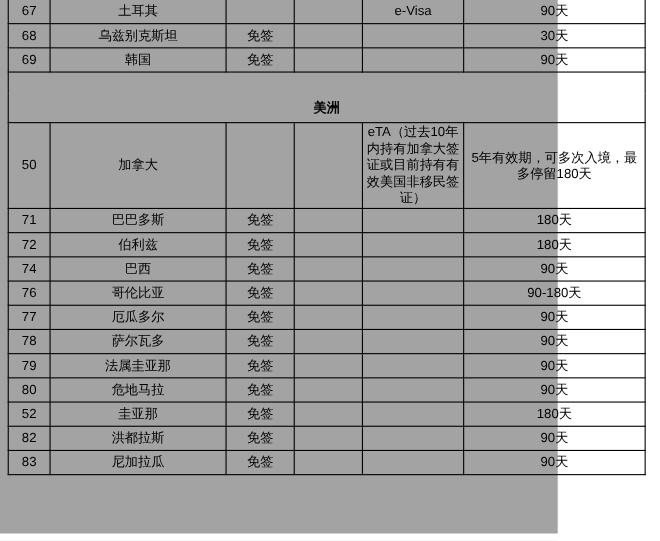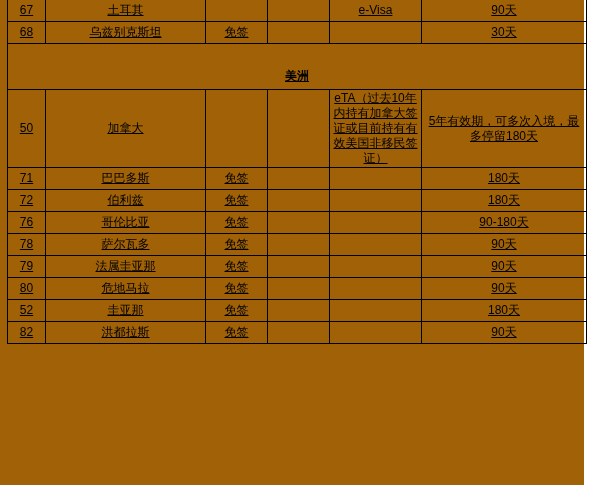--- a/index.html
+++ b/index.html
@@ -9,24 +9,23 @@
   }
   body {
     width: 600px;
     height: 492px;
     font-family: "Liberation Sans", sans-serif;
     color: #000000;
     overflow: hidden;
   }
   #page {
     position: relative;
-    width: 584px;
+    width: 507px;
     height: 492px;
-    background: #a16207;
-    text-decoration: underline;
+    background: #a3a3a3;
   }
   table.visa-table {
     border-collapse: collapse;
     table-layout: fixed;
     width: 579px;
     margin-left: 7px;
     margin-top: -1px;
   }
   table.visa-table td {
     border: 1px solid #000000;
@@ -102,20 +101,28 @@
         <td class="cn">90天</td>
       </tr>
       <tr class="row-std">
         <td class="cn">68</td>
         <td class="cn">乌兹别克斯坦</td>
         <td class="cn">免签</td>
         <td class="cn empty"></td>
         <td class="cn empty"></td>
         <td class="cn">30天</td>
       </tr>
+      <tr class="row-std">
+        <td class="cn">69</td>
+        <td class="cn">韩国</td>
+        <td class="cn">免签</td>
+        <td class="cn empty"></td>
+        <td class="cn empty"></td>
+        <td class="cn">90天</td>
+      </tr>
       <tr class="row-blank">
         <td colspan="6" style="border-top:1px solid #000;border-bottom:none;"></td>
       </tr>
       <tr>
         <td class="region" colspan="6" style="border-top:none;">美洲</td>
       </tr>
       <tr>
         <td class="cn">50</td>
         <td class="cn">加拿大</td>
         <td class="cn empty"></td>
@@ -133,28 +140,44 @@
       </tr>
       <tr class="row-std">
         <td class="cn">72</td>
         <td class="cn">伯利兹</td>
         <td class="cn">免签</td>
         <td class="cn empty"></td>
         <td class="cn empty"></td>
         <td class="cn">180天</td>
       </tr>
       <tr class="row-std">
+        <td class="cn">74</td>
+        <td class="cn">巴西</td>
+        <td class="cn">免签</td>
+        <td class="cn empty"></td>
+        <td class="cn empty"></td>
+        <td class="cn">90天</td>
+      </tr>
+      <tr class="row-std">
         <td class="cn">76</td>
         <td class="cn">哥伦比亚</td>
         <td class="cn">免签</td>
         <td class="cn empty"></td>
         <td class="cn empty"></td>
         <td class="cn">90-180天</td>
       </tr>
       <tr class="row-std">
+        <td class="cn">77</td>
+        <td class="cn">厄瓜多尔</td>
+        <td class="cn">免签</td>
+        <td class="cn empty"></td>
+        <td class="cn empty"></td>
+        <td class="cn">90天</td>
+      </tr>
+      <tr class="row-std">
         <td class="cn">78</td>
         <td class="cn">萨尔瓦多</td>
         <td class="cn">免签</td>
         <td class="cn empty"></td>
         <td class="cn empty"></td>
         <td class="cn">90天</td>
       </tr>
       <tr class="row-std">
         <td class="cn">79</td>
         <td class="cn">法属圭亚那</td>
@@ -175,20 +198,28 @@
         <td class="cn">52</td>
         <td class="cn">圭亚那</td>
         <td class="cn">免签</td>
         <td class="cn empty"></td>
         <td class="cn empty"></td>
         <td class="cn">180天</td>
       </tr>
       <tr class="row-std">
         <td class="cn">82</td>
         <td class="cn">洪都拉斯</td>
+        <td class="cn">免签</td>
+        <td class="cn empty"></td>
+        <td class="cn empty"></td>
+        <td class="cn">90天</td>
+      </tr>
+      <tr class="row-std last-row">
+        <td class="cn">83</td>
+        <td class="cn">尼加拉瓜</td>
         <td class="cn">免签</td>
         <td class="cn empty"></td>
         <td class="cn empty"></td>
         <td class="cn">90天</td>
       </tr>
     </tbody>
   </table>
   <div id="clip-bottom"></div>
 </div>
 

